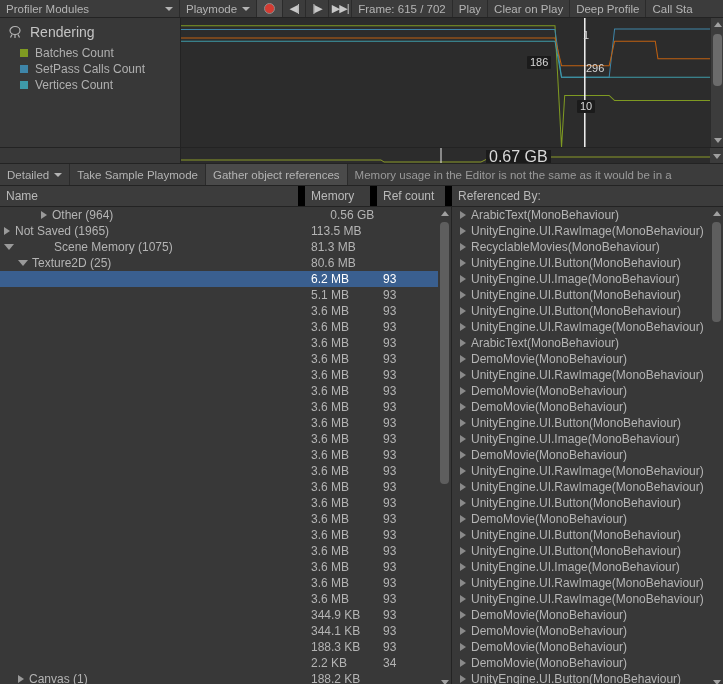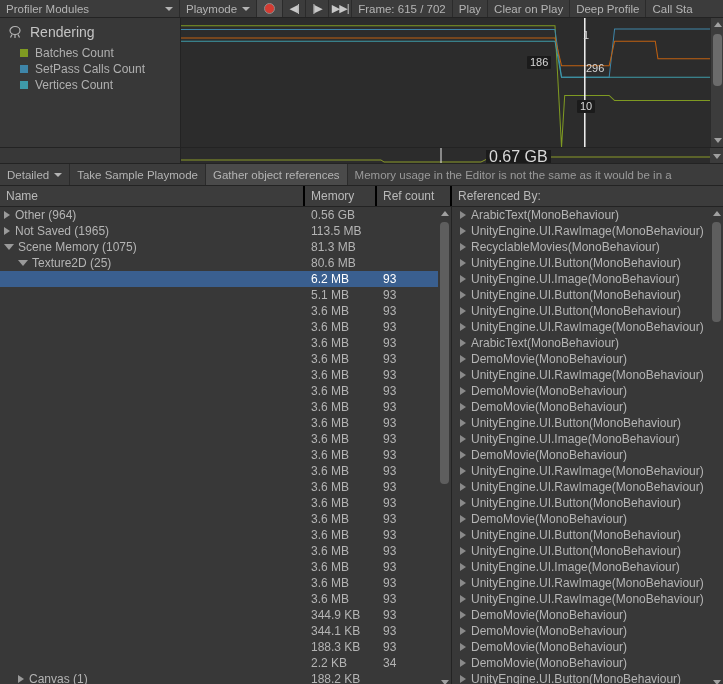--- a/index.html
+++ b/index.html
@@ -119,21 +119,21 @@
   }
 
   
   .tblhead {
     display: flex; height: 21px; background: #3c3c3c;
     border-bottom: 1px solid #232323; align-items: center;
   }
   .th {
     font-size: 12px; color: #b9b9b9; padding-left: 6px;
     height: 100%; display: flex; align-items: center;
-    border-right: 2px solid #000000; overflow: hidden; white-space: nowrap;
+    border-right: 7px solid #000000; overflow: hidden; white-space: nowrap;
   }
   .th-name  { width: 305px; }
   .th-mem   { width: 72px; }
   .th-ref   { width: 75px; }
   .th-by    { flex: 1; border-right: none; }
 
   
   .bodysplit { display: flex; height: 482px; background: #383838; }
   .leftpane {
     position: relative; width: 452px; background: #383838;
@@ -289,37 +289,37 @@
     <div class="th th-mem">Memory</div>
     <div class="th th-ref">Ref count</div>
     <div class="th th-by">Referenced By:</div>
   </div>
 
   <div class="bodysplit">
 
     <div class="leftpane">
       <div id="tree-rows">
           <div class="trow">
-            <div class="nm" style="padding-left: 4px;">
+            <div class="nm" style="padding-left: 4px; margin-left: 37px;">
               <span class="foldarrow"></span>
               <span>Other (964)</span>
             </div>
             <div class="mem">0.56 GB</div>
             <div class="ref"></div>
           </div>
           <div class="trow">
             <div class="nm" style="padding-left: 4px;">
               <span class="foldarrow"></span>
               <span>Not Saved (1965)</span>
             </div>
             <div class="mem">113.5 MB</div>
             <div class="ref"></div>
           </div>
           <div class="trow">
-            <div class="nm" style="padding-left: 4px;">
+            <div class="nm" style="padding-left: 4px; gap: 36px;">
               <span class="foldarrow open"></span>
               <span>Scene Memory (1075)</span>
             </div>
             <div class="mem">81.3 MB</div>
             <div class="ref"></div>
           </div>
           <div class="trow">
             <div class="nm" style="padding-left: 18px;">
               <span class="foldarrow open"></span>
               <span>Texture2D (25)</span>

